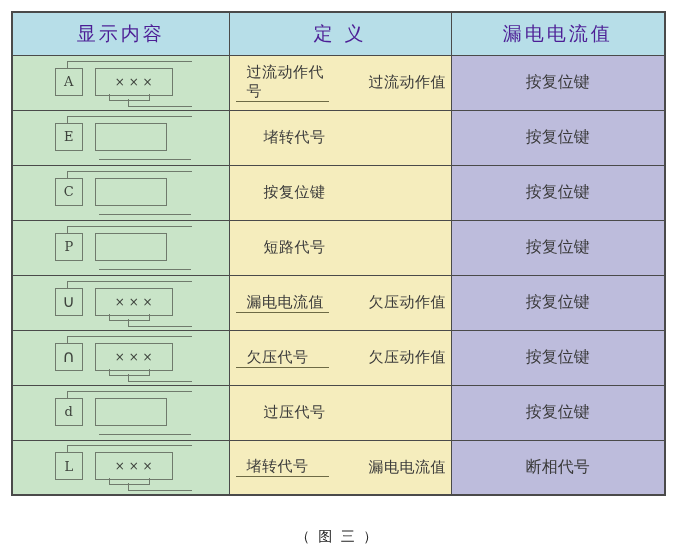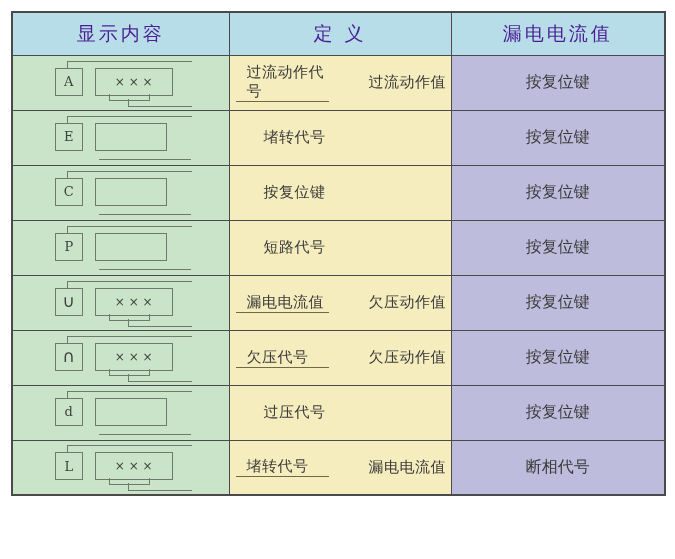--- a/index.html
+++ b/index.html
@@ -276,13 +276,14 @@
             <div class="defwrap">
               <div class="defline split">堵转代号</div>
               <div class="defline">漏电电流值</div>
             </div>
           </td>
           <td class="rst">断相代号</td>
         </tr>
       </tbody>
   </table>
 
+  <div class="caption">（ 图 三 ）</div>
 </div>
 
 </body></html>

